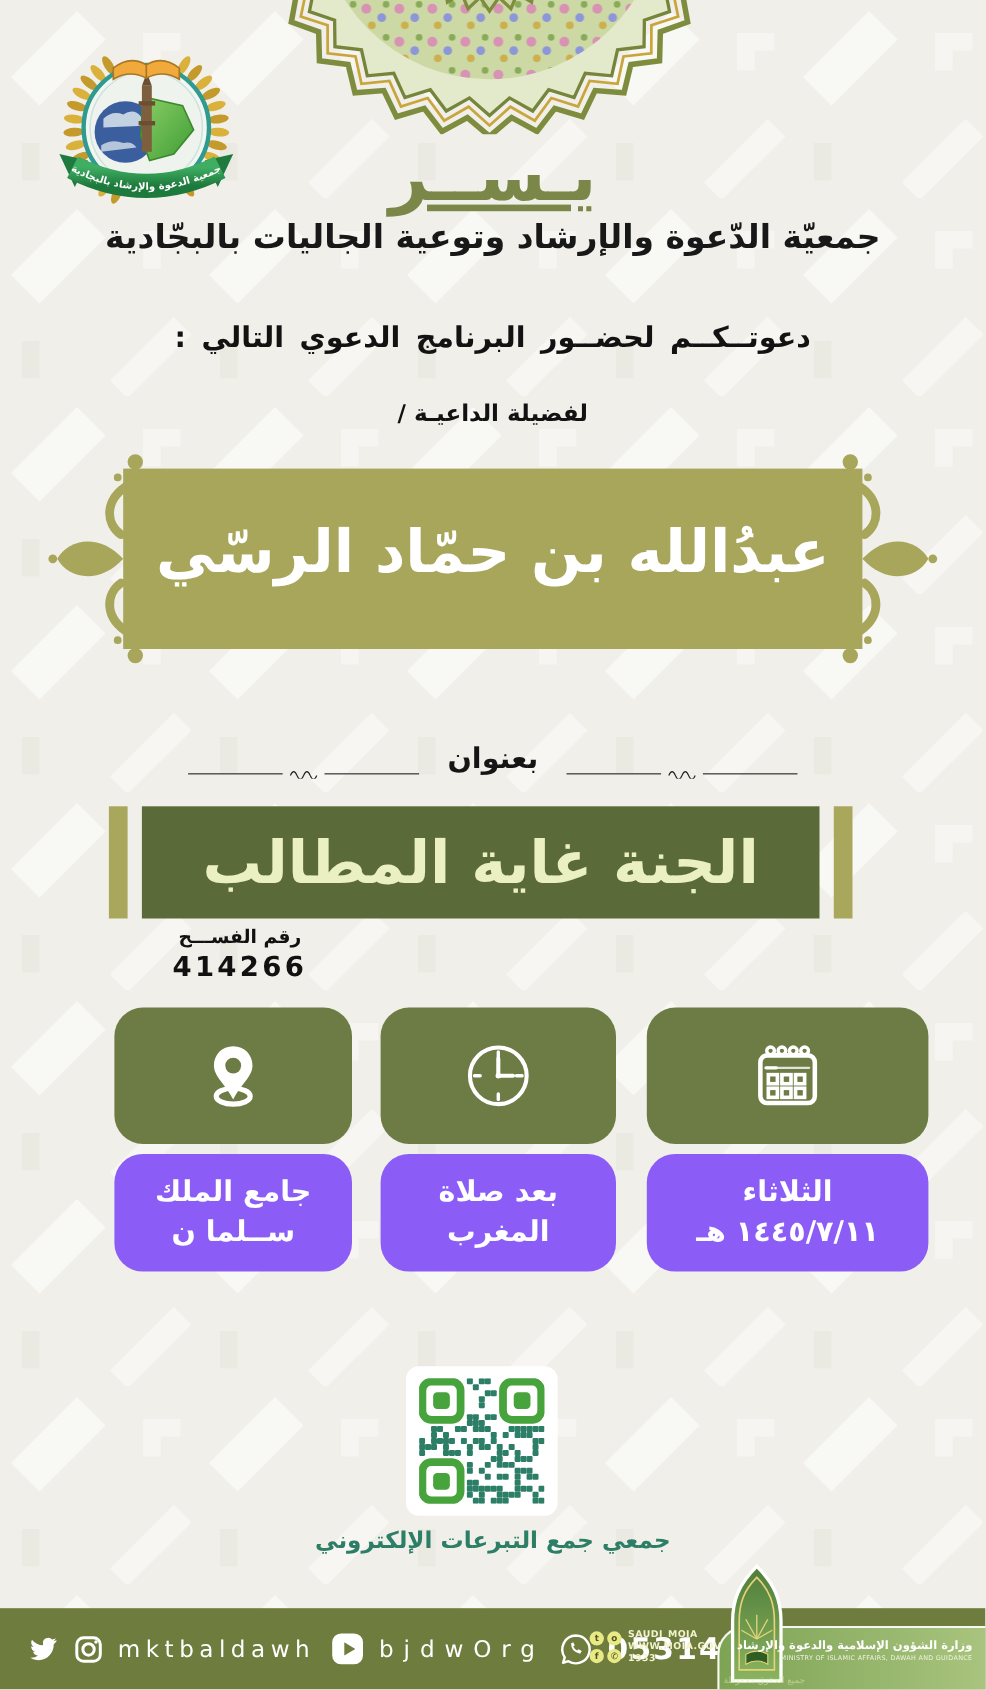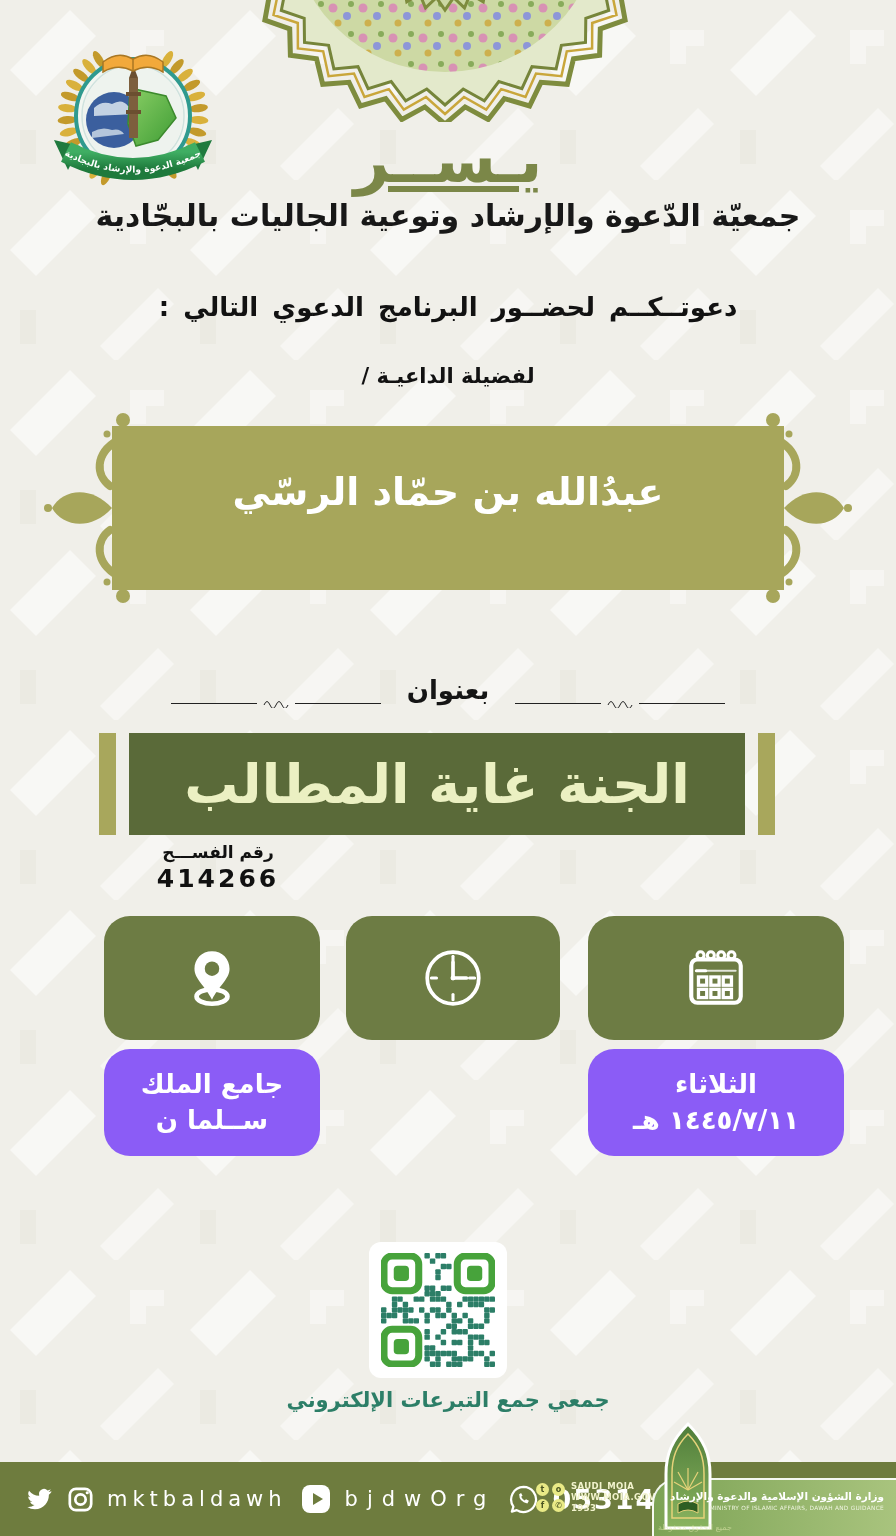--- a/index.html
+++ b/index.html
@@ -6,21 +6,21 @@
   .page{position:relative;width:896px;height:1536px;margin:0 auto;overflow:hidden;
         background:#f0efe9;font-family:"DejaVu Sans",sans-serif;}
   .abs{position:absolute;}
   .ctr{left:0;right:0;text-align:center;}
   .rtl{direction:rtl;unicode-bidi:plaintext;}
   .pleased{top:124px;font-size:62px;font-weight:bold;color:#7b8748;letter-spacing:4px;text-decoration:underline;}
   .org-callig{top:198px;font-size:30px;font-weight:bold;color:#181818;letter-spacing:1px;}
   .invite{top:292px;font-size:26px;font-weight:bold;color:#121212;word-spacing:5px;}
   .speaker-label{top:364px;font-size:21px;font-weight:bold;color:#121212;}
   .name-banner-svg{left:34px;top:410px;}
-  .speaker-name{top:470px;left:130px;right:130px;text-align:center;font-size:38px;
+  .speaker-name{top:470px;left:130px;right:130px;text-align:center;font-size:54px;
                 font-weight:bold;color:#ffffff;direction:rtl;}
   .titled-row{top:672px;left:0;right:0;display:flex;justify-content:center;align-items:center;gap:26px;}
   .divgrp{display:flex;align-items:center;gap:6px;margin-top:26px;}
   .divline{width:86px;border-top:1.7px solid #222;}
   .titled-word{font-size:26px;font-weight:bold;color:#151515;}
   .title-banner{top:733px;left:99px;width:676px;height:102px;display:flex;gap:13px;}
   .side-bar{width:17px;background:#a8a75c;}
   .title-main{flex:1;background:#5a6a39;display:flex;align-items:center;justify-content:center;}
   .title-text{font-size:54px;font-weight:bold;color:#ebf0c2;direction:rtl;}
   .permit{left:138px;top:842px;width:160px;text-align:center;}
@@ -247,20 +247,24 @@
       <svg width="66" height="66" viewBox="0 0 64 64" stroke="#fff" fill="none" stroke-linecap="round">
         <circle cx="32" cy="32" r="25" stroke-width="3.6"></circle>
         <line x1="32" y1="11" x2="32" y2="16" stroke-width="3"></line>
         <line x1="32" y1="48" x2="32" y2="53" stroke-width="3"></line>
         <line x1="11" y1="32" x2="16" y2="32" stroke-width="3"></line>
         <line x1="48" y1="32" x2="53" y2="32" stroke-width="3"></line>
         <line x1="32" y1="32" x2="32" y2="17" stroke-width="3.6"></line>
         <line x1="32" y1="32" x2="45" y2="32" stroke-width="3.6"></line>
         <circle cx="32" cy="32" r="2.4" fill="#fff" stroke="none"></circle>
       </svg>
+    </div>
+    <div class="text-box">
+      <span>بعد صلاة</span>
+      <span>المغرب</span>
     </div>
   </div>
 
   <div class="abs card card-place">
     <div class="icon-box">
       <svg width="66" height="66" viewBox="0 0 64 64">
         <ellipse cx="32" cy="50" rx="15" ry="7" fill="none" stroke="#fff" stroke-width="4.5"></ellipse>
         <path d="M32,6 C22,6 15,13.5 15,23 c0,10 10,16 17,30 7,-14 17,-20 17,-30 0,-9.5 -7,-17 -17,-17 z" fill="#fff"></path>
         <circle cx="32" cy="23" r="7" fill="#6d7c44"></circle>
       </svg>

